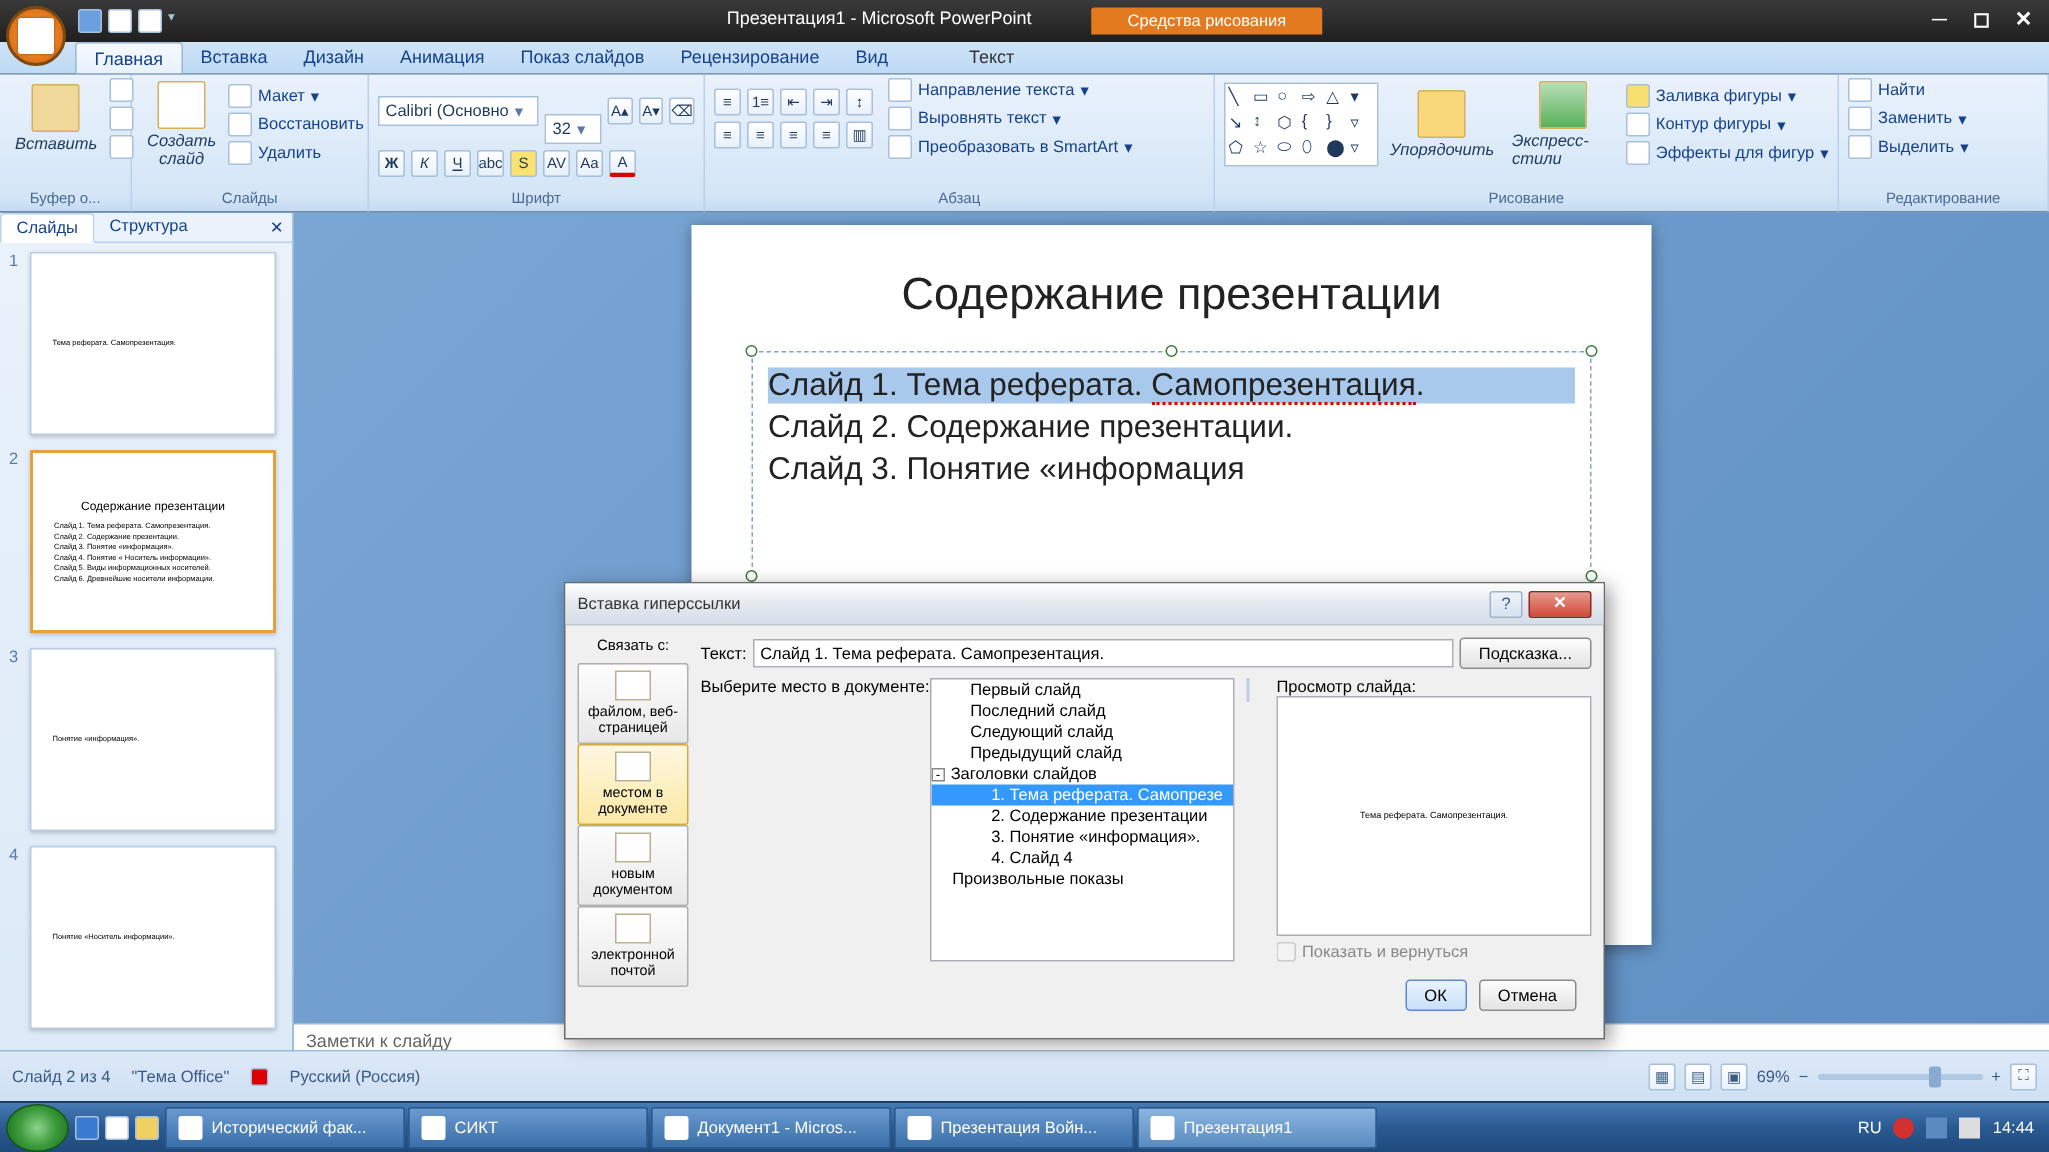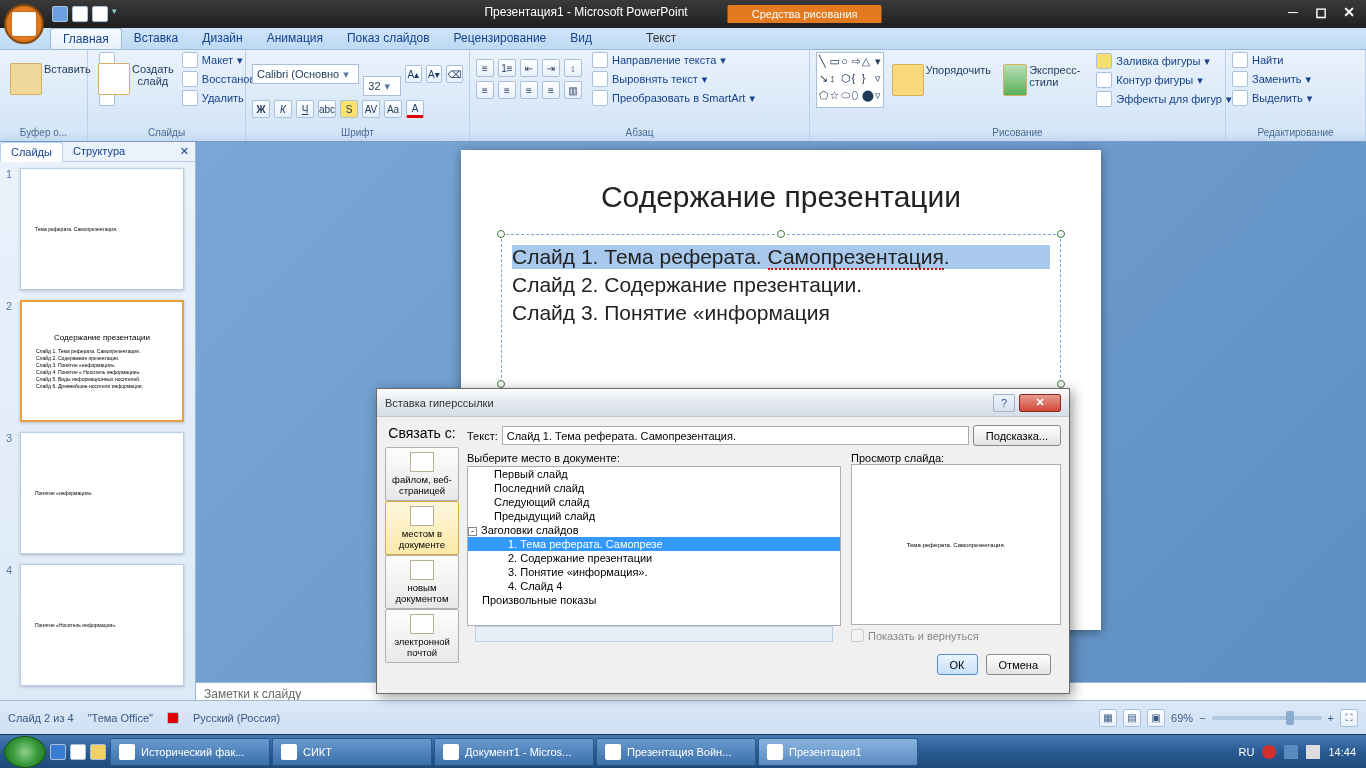--- a/index.html
+++ b/index.html
@@ -19,21 +19,21 @@
   
   .ribbon-tabs { height:22px; background:linear-gradient(#cfe3f7,#bedaf4); display:flex; padding-left:50px; font-size:12px; border-bottom:1px solid #9db9d8;}
   .ribbon-tabs span{padding:3px 12px;color:#15428b;cursor:default;}
   .ribbon-tabs span.active{background:linear-gradient(#f6fafe,#e8f1fb);border:1px solid #9db9d8;border-bottom:none;border-radius:3px 3px 0 0;}
   .ribbon-tabs span.ctx{color:#333;}
 
   
   .ribbon{height:92px;background:linear-gradient(#eaf2fb,#d3e5f7 90%,#c4daf1);display:flex;border-bottom:1px solid #7a9cc5;font-size:11px;color:#1e395b;}
   .group{border-right:1px solid #b8d0ea;padding:2px 6px;display:flex;flex-direction:column;justify-content:space-between;}
   .group-label{text-align:center;font-size:10px;color:#4a6a92;padding-bottom:1px;}
-  .big-btn{display:flex;flex-direction:row;gap:2px;padding:2px 4px;}
+  .big-btn{display:flex;flex-direction:column;align-items:center;gap:2px;padding:2px 4px;font-style:italic;}
   .big-btn .ic{width:32px;height:32px;background:#f0d89a;border:1px solid #d4b060;border-radius:2px;}
   .row{display:flex;gap:4px;align-items:center;}
   .small-ic{width:16px;height:16px;background:#fff;border:1px solid #a8c0dc;border-radius:2px;display:inline-block;}
   .font-sel{border:1px solid #a8c0dc;background:#fff;height:20px;padding:0 4px;font-size:11px;display:flex;align-items:center;gap:4px;}
   .font-sel .dd{color:#5a7aa5;}
   .mini{width:18px;height:18px;border:1px solid #a8c0dc;background:linear-gradient(#fff,#e7f0fa);display:inline-flex;align-items:center;justify-content:center;font-size:10px;border-radius:2px;}
   .mini.b{font-weight:bold;}
   .mini.i{font-style:italic;}
   .mini.u{text-decoration:underline;}
   .mini.hl{background:#fbe16f;}
@@ -73,31 +73,31 @@
   .zoom-slider::after{content:"";position:absolute;width:8px;height:14px;background:#8aabd0;left:68%;top:-5px;border-radius:2px;}
 
   
   .dialog{position:absolute;left:376px;top:388px;width:694px;background:#f0f0f0;border:1px solid #6a6a6a;box-shadow:3px 3px 12px rgba(0,0,0,.4);font-size:11px;z-index:100;}
   .dlg-title{height:28px;background:linear-gradient(#fdfdfd,#e4e9ef 50%,#d4dde8);display:flex;align-items:center;padding:0 8px;border-bottom:1px solid #bfc7d0;}
   .dlg-title .t{flex:1;color:#333;}
   .dlg-title .help{width:22px;height:18px;background:linear-gradient(#eef3f9,#d6e2ef);border:1px solid #9fb4cc;border-radius:2px;text-align:center;color:#2a5a9a;margin-right:4px;line-height:16px;}
   .dlg-title .close{width:42px;height:18px;background:linear-gradient(#e79a8f,#d1493a);border:1px solid #8a2a1f;border-radius:2px;color:#fff;text-align:center;line-height:15px;font-weight:bold;}
   .dlg-body{display:flex;padding:8px;gap:8px;}
   .link-col{width:74px;display:flex;flex-direction:column;gap:4px;}
-  .link-col .lbl{text-align:center;font-size:14px;margin-bottom:2px;}
+  .link-col .lbl{text-align:center;font-size:10px;margin-bottom:2px;}
   .link-btn{border:1px solid #b0b0b0;background:linear-gradient(#fdfdfd,#e8e8e8);height:54px;display:flex;flex-direction:column;align-items:center;justify-content:center;gap:2px;font-size:9.5px;text-align:center;padding:2px;border-radius:2px;}
   .link-btn.sel{background:linear-gradient(#fef7e0,#fbe9a6);border-color:#d4a840;}
   .link-btn .ic2{width:24px;height:20px;background:#fff;border:1px solid #b8b090;}
   .main-col{flex:1;display:flex;flex-direction:column;gap:6px;}
   .row2{display:flex;gap:4px;align-items:center;}
   .row2 label{white-space:nowrap;}
   .row2 input{flex:1;border:1px solid #abadb3;height:19px;padding:0 4px;font-size:11px;}
   .btn{border:1px solid #8a8a8a;background:linear-gradient(#fdfdfd,#e3e3e3);height:21px;padding:0 12px;border-radius:3px;font-size:11px;}
   .two-col{display:flex;gap:10px;flex:1;}
-  .tree-wrap{flex:1;display:flex;flex-direction:column;}
+  .tree-wrap{flex:1;display:flex;flex-direction:row;}
   .tree-wrap label{margin-bottom:2px;}
   .tree{flex:1;border:1px solid #abadb3;background:#fff;overflow:auto;min-height:160px;font-size:11px;}
   .tree .node{padding:1px 4px 1px 14px;white-space:nowrap;}
   .tree .node.lvl1{padding-left:26px;}
   .tree .node.lvl2{padding-left:40px;}
   .tree .sel{background:#3399ff;color:#fff;}
   .tree .exp{display:inline-block;width:9px;height:9px;border:1px solid #888;text-align:center;line-height:7px;font-size:9px;margin-right:4px;margin-left:-14px;}
   .prev-wrap{width:210px;display:flex;flex-direction:column;}
   .preview{flex:1;border:1px solid #abadb3;background:#fff;display:flex;align-items:center;justify-content:center;min-height:160px;}
   .preview .mini-sl{width:180px;height:130px;font-size:6px;text-align:center;display:flex;align-items:center;justify-content:center;}

